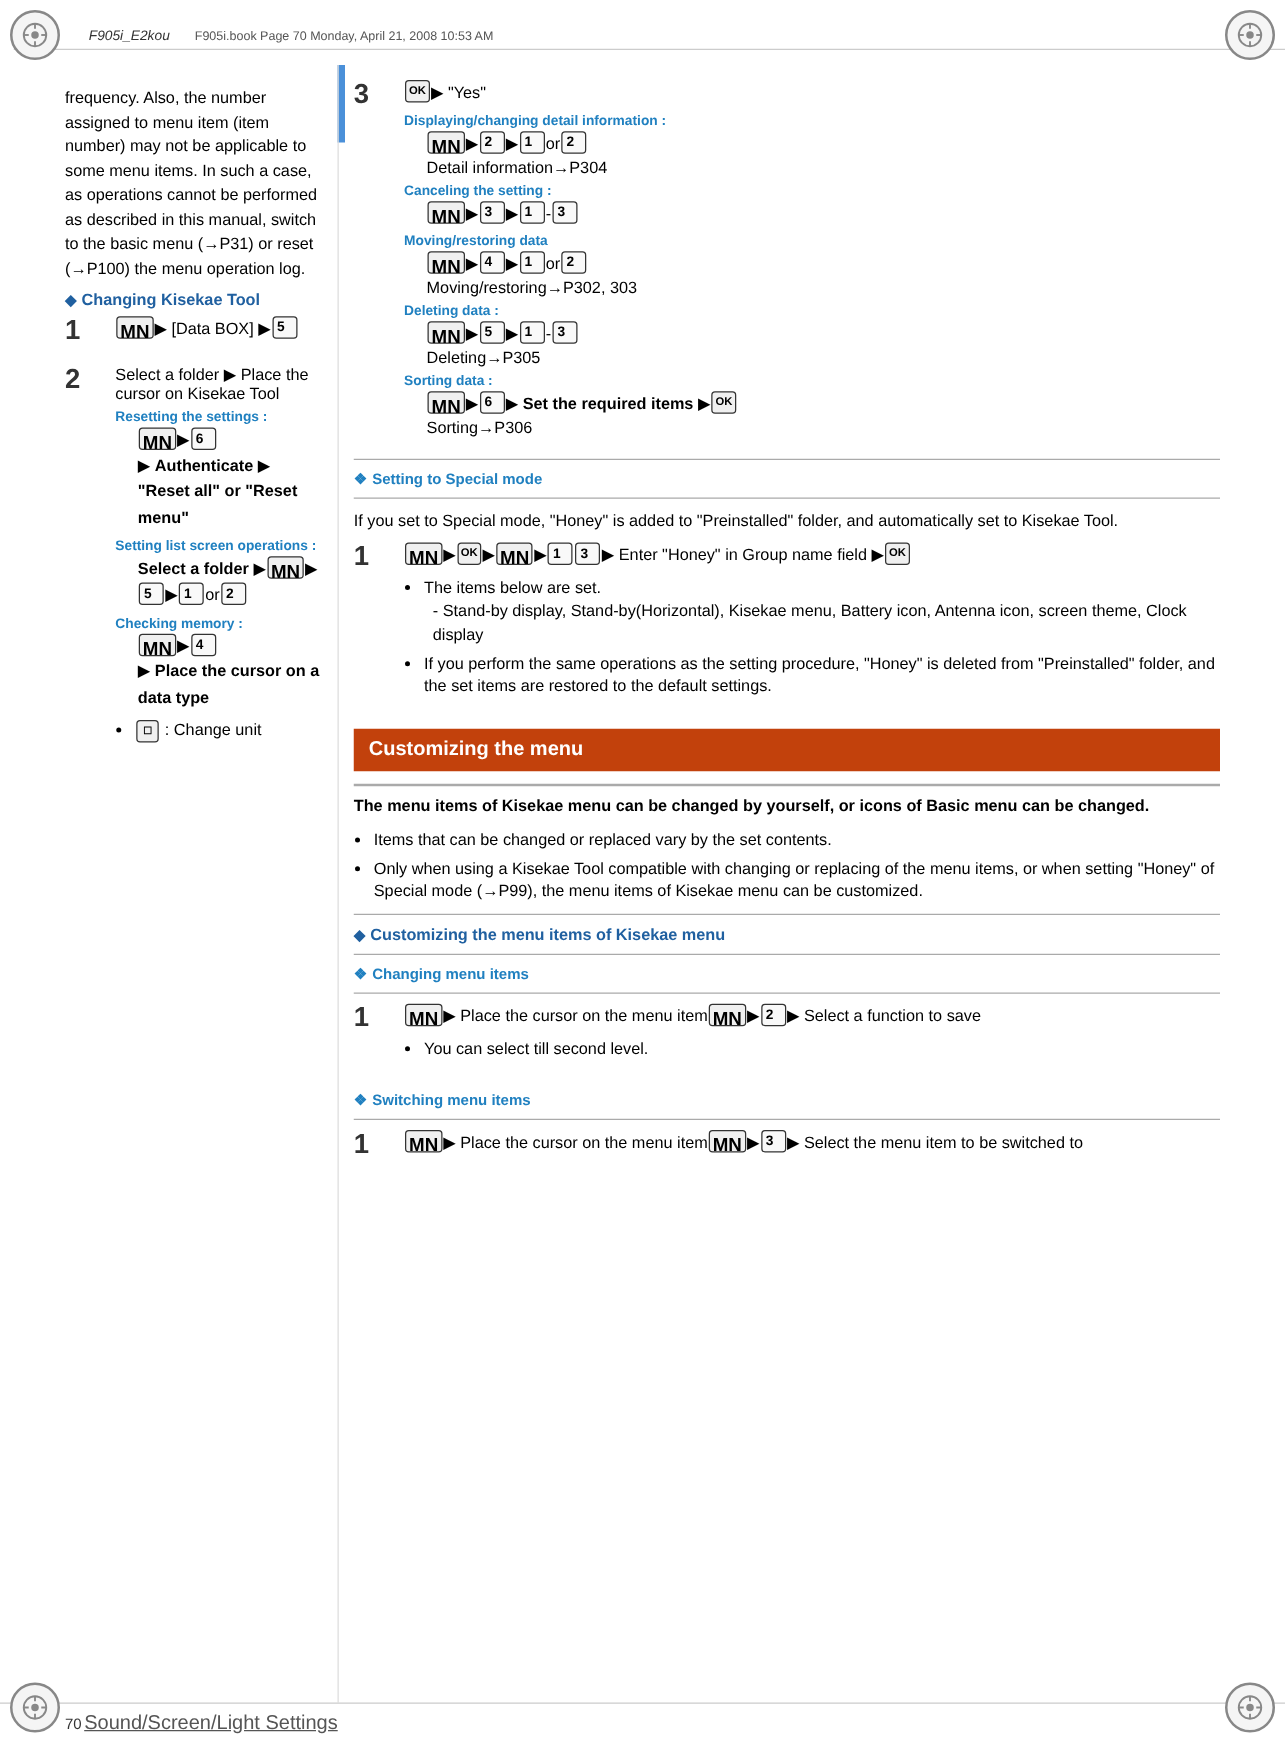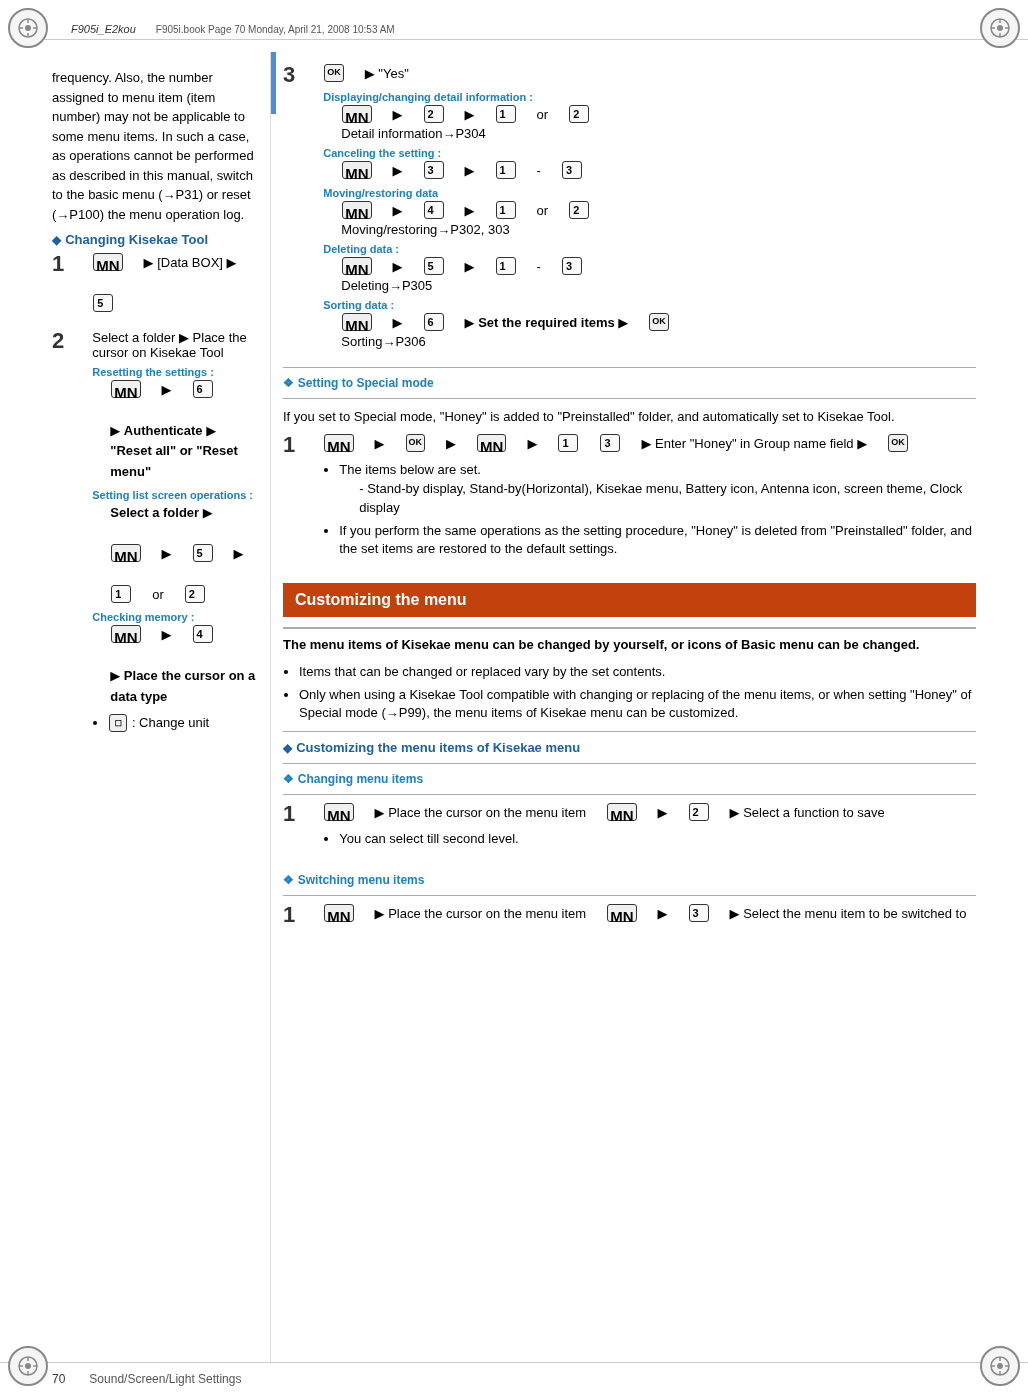--- a/index.html
+++ b/index.html
@@ -86,23 +86,24 @@
       display: flex;
       align-items: center;
       padding: 0 52px;
     }
     .footer-page {
       font-size: 12px;
       color: #333;
       font-weight: normal;
     }
     .footer-section {
-      font-size: 12px;
+      font-size: 16px;
       color: #555;
-      margin-left: 24px;
+      margin-left: 2px;
+      text-decoration: underline;
     }
 
     
     .blue-bar {
       position: absolute;
       left: 270px;
       top: 52px;
       width: 6px;
       background: #4a90d9;
       height: 60px;
@@ -178,21 +179,21 @@
       height: 18px;
       padding: 0 2px;
       font-size: 15px;
       font-weight: bold;
       background: #f0f0f0;
       margin: 0 1px;
       vertical-align: middle;
     }
     .bullet-list { margin-left: 16px; margin-bottom: 6px; }
     .bullet-list li { margin-bottom: 4px; line-height: 1.45; list-style: disc; }
-    .sub-bullet-list { margin-left: 20px; }
+    .sub-bullet-list { margin-left: 7px; }
     .sub-bullet-list li { list-style: none; }
     .sub-bullet-list li::before { content: "- "; }
 
     .gray-box {
       background: #c2410c;
       color: #fff;
       font-size: 16px;
       font-weight: bold;
       padding: 8px 12px;
       margin-bottom: 10px;
@@ -208,21 +209,21 @@
       border: none;
       border-top: 2px solid #aaa;
       margin: 6px 0;
     }
 
     .step-indent { margin-left: 18px; }
 
     .inline-step {
       display: flex;
       align-items: flex-start;
-      gap: 20px;
+      gap: 0;
       flex-wrap: wrap;
       line-height: 1.6;
     }
     .inline-step span { display: inline; }
 
     .subitem-label {
       font-size: 11px;
       color: #2080c0;
       font-weight: bold;
       margin-top: 6px;

